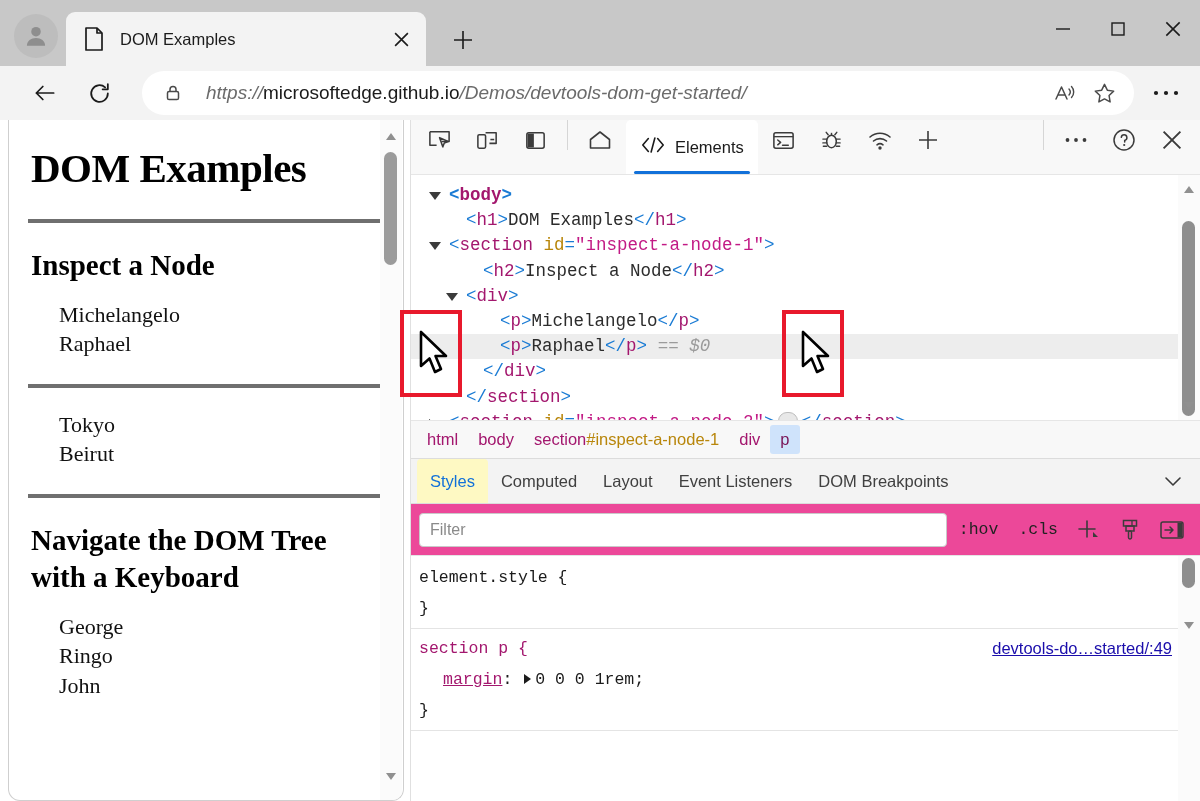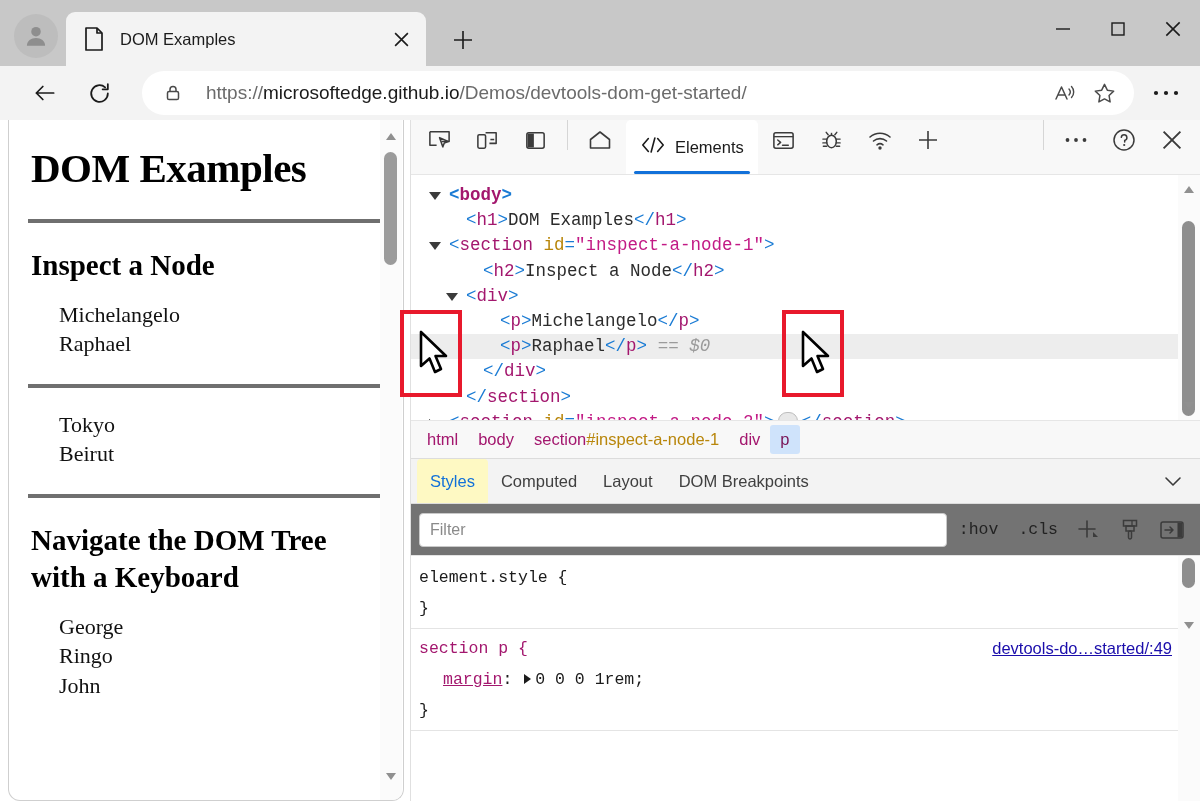--- a/index.html
+++ b/index.html
@@ -65,21 +65,21 @@
   .omnibox {
     flex:1 1 auto; height:44px; margin:0 6px 0 20px;
     background:#ffffff; border-radius:22px;
     display:flex; align-items:center; padding:0 10px 0 18px;
   }
   .lock { width:26px; height:26px; flex:0 0 auto; display:flex; align-items:center; justify-content:center; }
   .url {
     flex:1 1 auto; margin-left:20px; font-size:19px; color:#1b1b1b;
     white-space:nowrap; overflow:hidden;
   }
-  .url .dim { color:#6b6b6b; }
+  .url .dim { color:#6b6b6b;font-style:italic; }
   .omni-btn {
     width:40px; height:40px; flex:0 0 auto;
     display:flex; align-items:center; justify-content:center; border-radius:6px;
   }
   .ellipsis-btn {
     width:52px; height:46px; flex:0 0 auto; margin-right:8px;
     display:flex; align-items:center; justify-content:center;
   }
 
   
@@ -220,21 +220,21 @@
     display:flex; align-items:center; padding:0 6px;
   }
   .s-tab {
     height:44px; padding:0 13px; display:flex; align-items:center;
     font-size:16.5px; color:#404040; border-radius:4px 4px 0 0;
   }
   .s-tab.active { background:#fef9c3; color:#1271d9; }
   .chevron-btn { width:42px; height:42px; display:flex; align-items:center; justify-content:center; }
 
   .filterbar {
-    height:52px; flex:0 0 auto; background:#737373;
+    height:52px; flex:0 0 auto; background:#ec4899;
     display:flex; align-items:center; padding:0 8px 0 8px;
     border-bottom:1px solid #e4e4e4;
   }
   .filter-input {
     flex:1 1 auto; height:34px; background:#ffffff;
     border:1px solid #c9c9c9; border-radius:4px;
     padding:0 10px; font-size:16px; color:#8a8a8a;
     display:flex; align-items:center;
     font-family:"Liberation Sans", sans-serif;
   }
@@ -560,20 +560,21 @@
         <div class="crumb"><span>body</span></div>
         <div class="crumb"><span>section</span><span class="hash">#inspect-a-node-1</span></div>
         <div class="crumb"><span>div</span></div>
         <div class="crumb sel"><span>p</span></div>
       </div>
 
     <div class="styles-tabs" id="styles-tabs">
       <div class="s-tab active">Styles</div>
         <div class="s-tab">Computed</div>
         <div class="s-tab">Layout</div>
+        <div class="s-tab">Event Listeners</div>
         <div class="s-tab">DOM Breakpoints</div>
         <div class="dt-spacer"></div>
       <div class="chevron-btn">
         <svg width="22" height="22" viewBox="0 0 22 22">
           <path d="M4 8l7 7 7-7" fill="none" stroke="#3b3b3b" stroke-width="1.6" stroke-linecap="round" stroke-linejoin="round"></path>
         </svg>
       </div>
     </div>
 
     <div class="filterbar">

